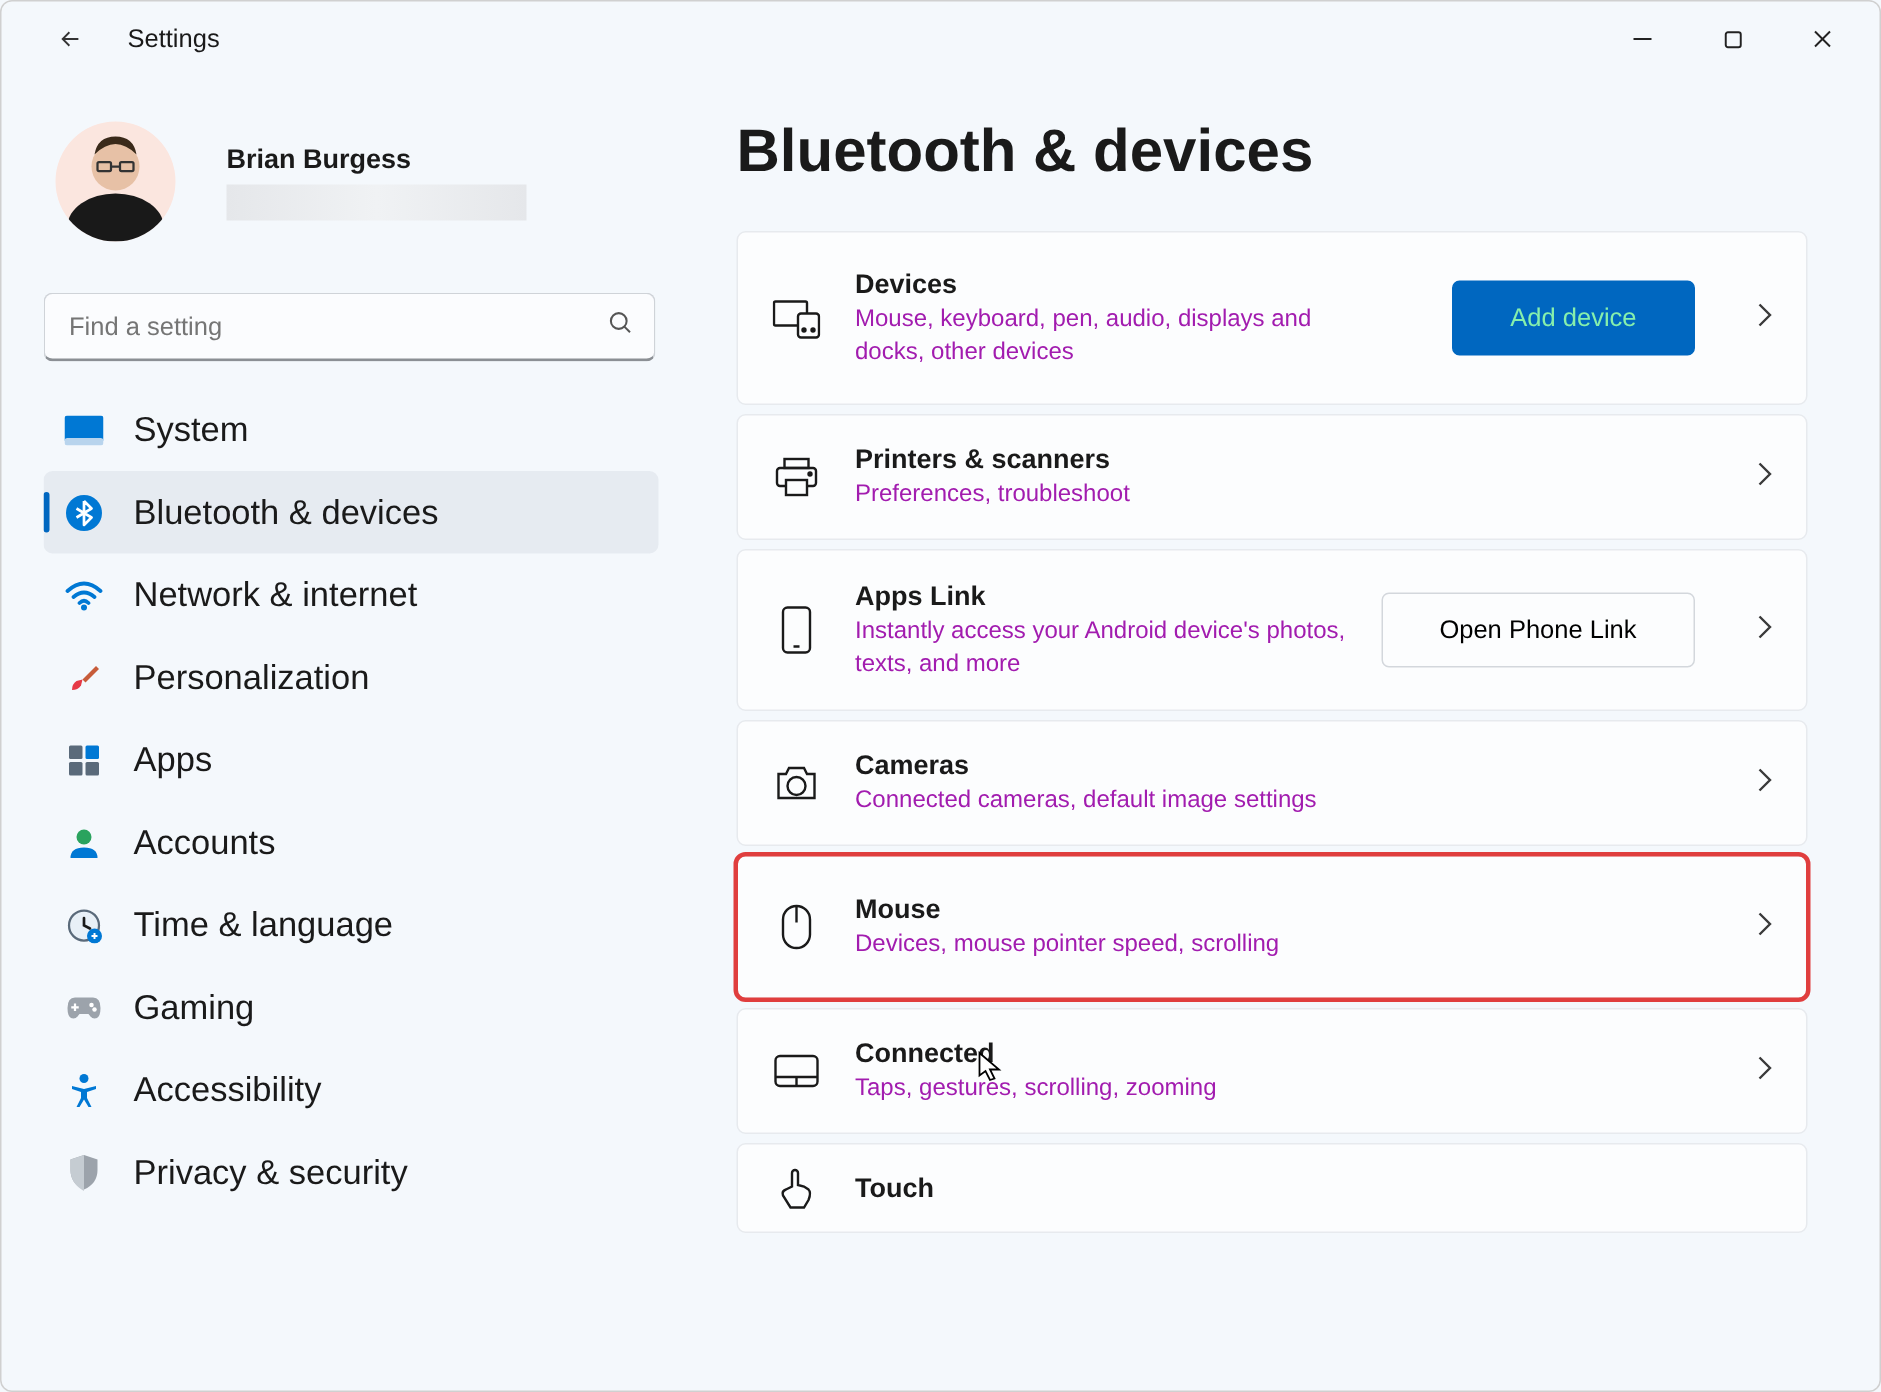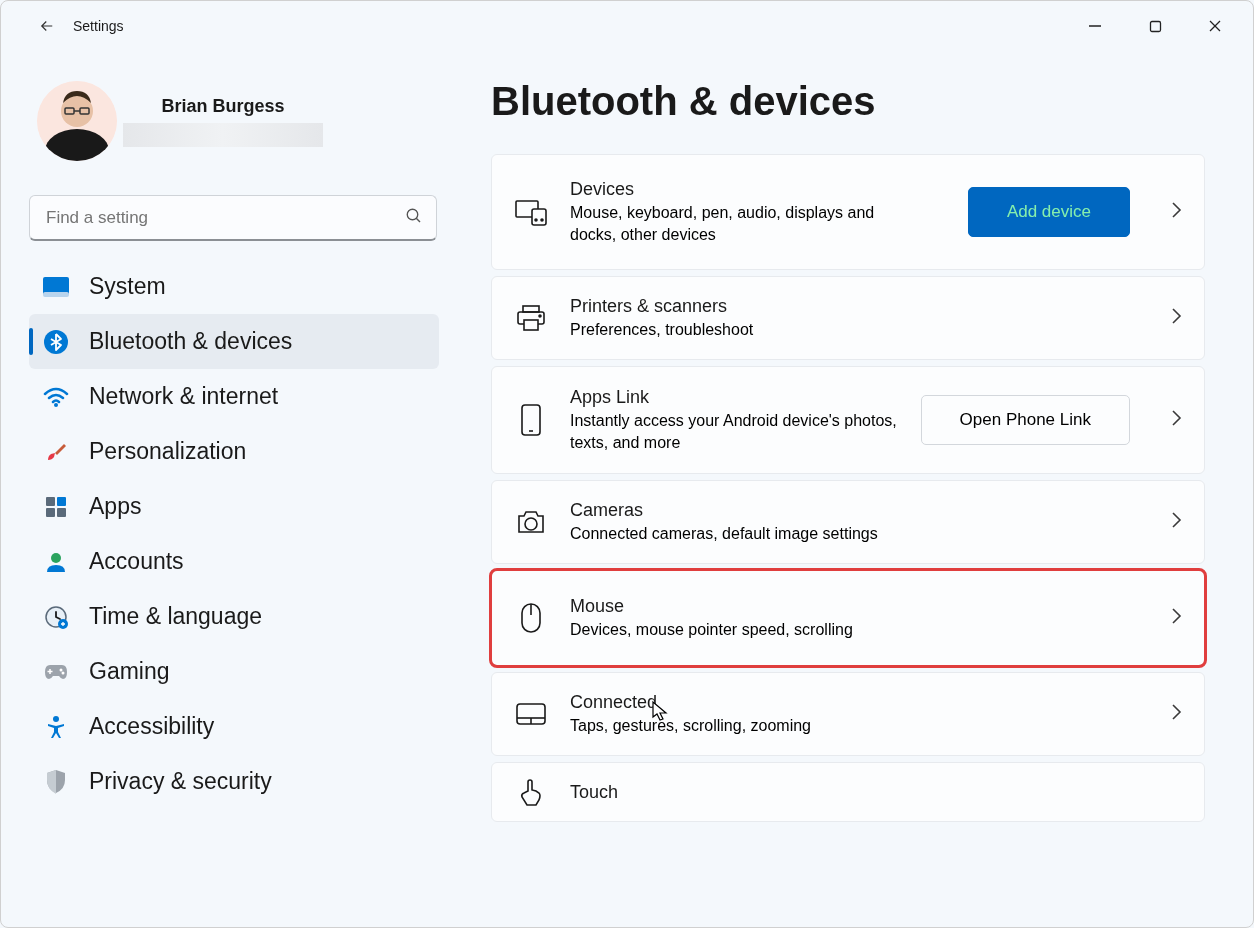--- a/index.html
+++ b/index.html
@@ -17,40 +17,39 @@
   display: flex;
   align-items: center;
   height: 50px;
   padding: 0 8px;
 }
 .back-btn {
   width: 40px; height: 40px;
   display: flex; align-items: center; justify-content: center;
   margin-left: 18px;
 }
-.app-title { margin-left: 6px; font-size: 14px; }
+.app-title { margin-left: 18px; font-size: 17px; }
 .titlebar-spacer { flex: 1; }
 .win-controls { display: flex; gap: 0; }
 .win-btn {
   width: 60px; height: 40px;
   display: flex; align-items: center; justify-content: center;
 }
 .main { display: flex; height: calc(100% - 50px); }
 .sidebar {
   width: 450px;
   padding: 18px 8px 0 28px;
   display: flex;
   flex-direction: column;
 }
 .profile {
   display: flex;
   align-items: center;
-  gap: 6px;
+  gap: 34px;
   padding: 12px 8px 24px 8px;
-  text-align: center;
 }
 .avatar {
   width: 80px; height: 80px; border-radius: 50%;
   background: #fce9e5;
   display:flex; align-items:center; justify-content:center;
   overflow:hidden;
 }
 .avatar svg { width: 80px; height: 80px; }
 .profile-name { font-size: 18px; font-weight: 600; }
 .profile-sub { 
@@ -115,22 +114,22 @@
   min-height: 84px;
   padding: 14px 22px;
   gap: 22px;
 }
 .card.highlight {
   outline: 3px solid #e03e3e;
   outline-offset: -1px;
 }
 .card-icon { width: 34px; display:flex; justify-content:center; }
 .card-text { flex: 1; }
-.card-title { font-size: 18px; font-weight: 400; }
-.card-sub { font-size: 16px; color: #000000; margin-top: 2px; line-height: 1.35; }
+.card-title { font-size: 18px; font-weight: 700; }
+.card-sub { font-size: 16px; color: #a21caf; margin-top: 2px; line-height: 1.35; }
 .card-btn {
   height: 50px;
   padding: 0 38px;
   border-radius: 5px;
   font-size: 17px;
   border: 1px solid #d3d7dc;
   background: #fcfdfe;
   cursor: pointer;
 }
 .card-btn.primary {

